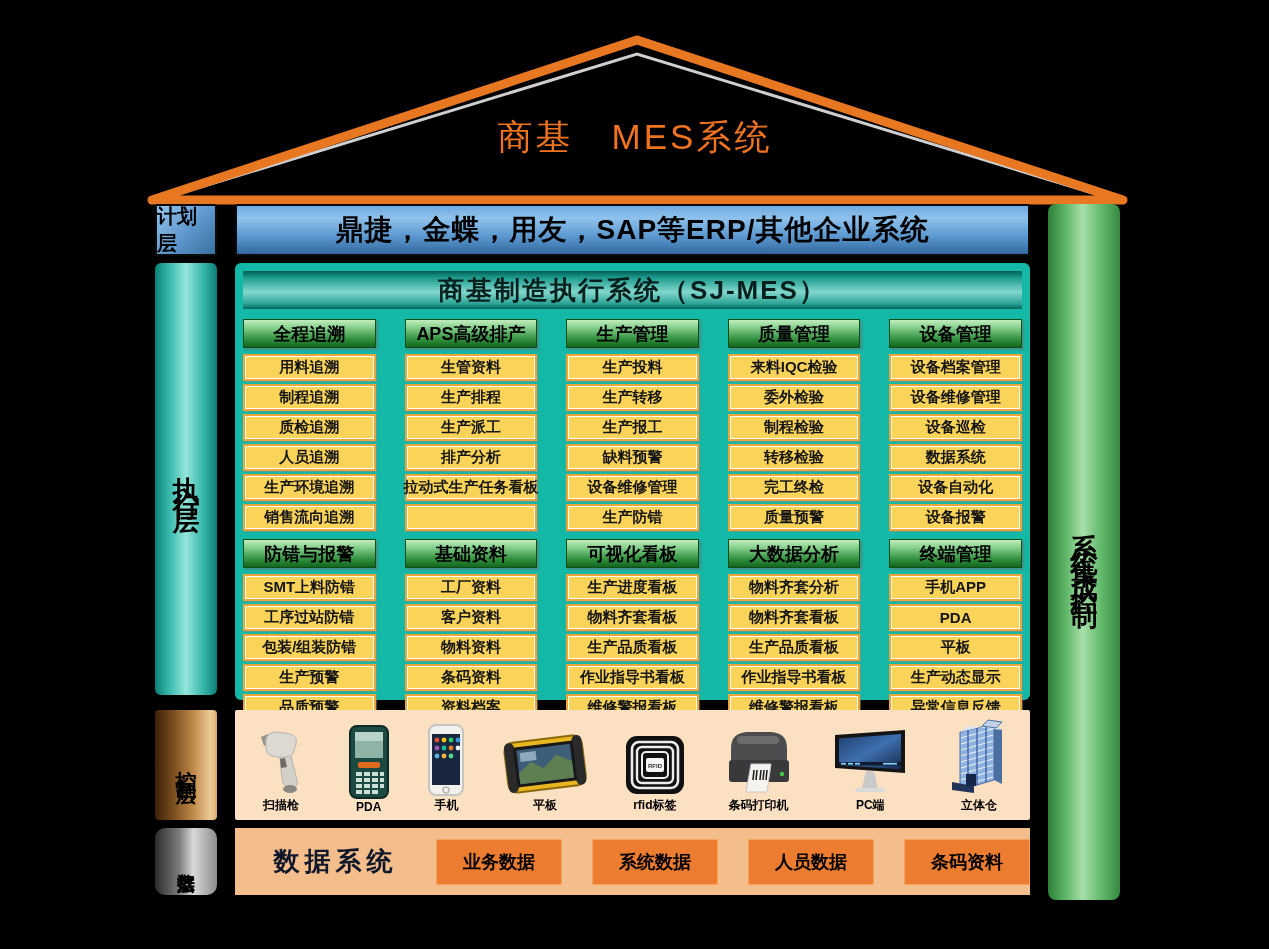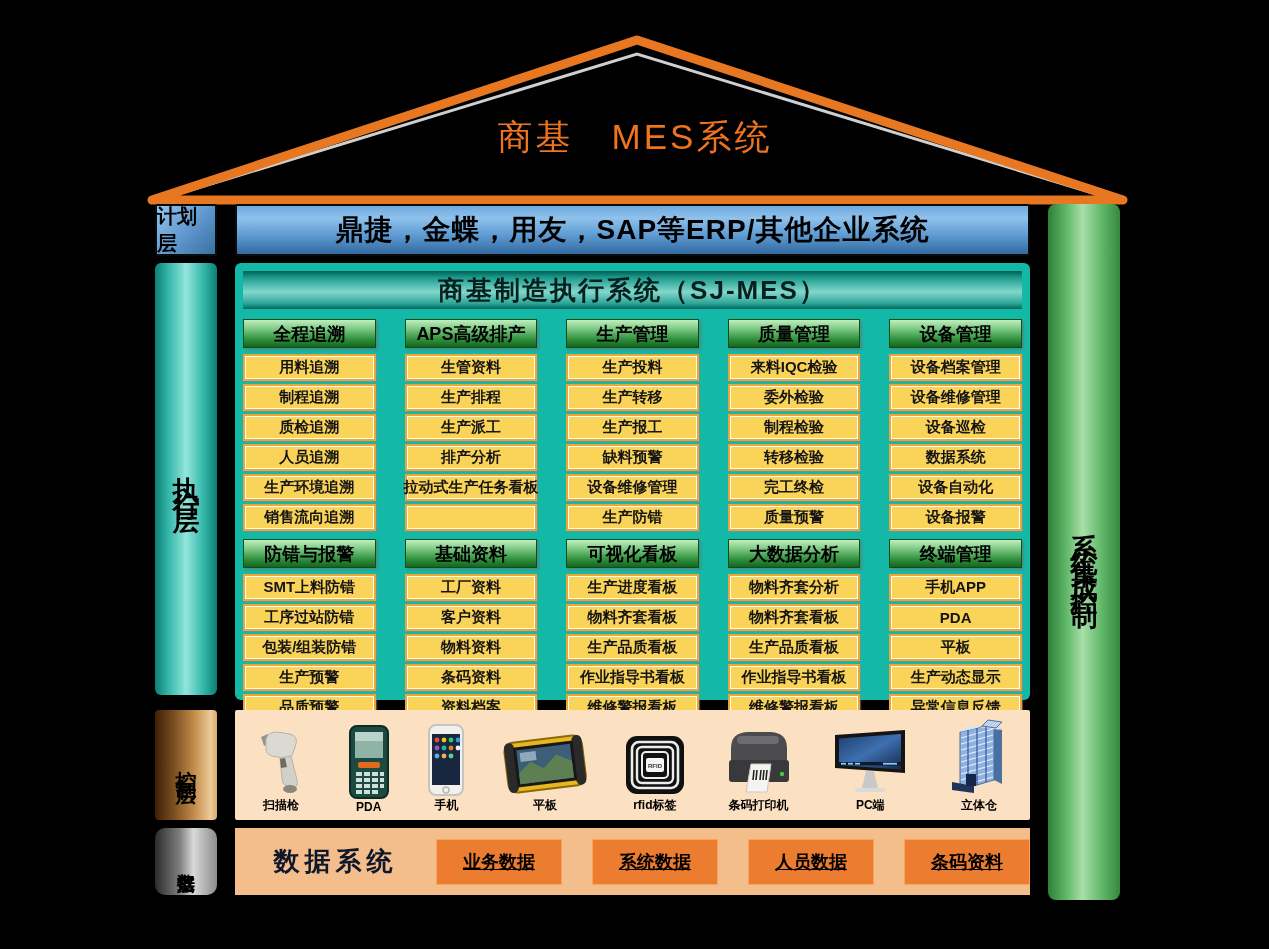--- a/index.html
+++ b/index.html
@@ -57,21 +57,21 @@
   .device-icon{height:72px;display:flex;align-items:flex-end;justify-content:center;}
   .device-label{font-size:12px;font-weight:bold;color:#000;white-space:nowrap;}
 
   
   .data-label{left:155px;top:828px;width:62px;height:67px;border-radius:10px;
       background:linear-gradient(90deg,#2B2B2B 0%,#7F7F7F 40%,#D9D9D9 62%,#8C8C8C 100%);}
   .data-label .v-text{font-size:18px;letter-spacing:.05em;}
   .data-bar{left:235px;top:828px;width:795px;height:67px;background:#F4BE8C;
       display:flex;align-items:center;}
   .data-title{width:218px;text-align:center;font-size:26px;font-weight:bold;color:#0f172a;letter-spacing:5px;}
-  .data-buttons{display:flex;gap:30px;text-decoration:underline;}
+  .data-buttons{display:flex;gap:30px;}
   .data-button{width:124px;height:44px;background:#EC7C2F;border:1px solid #F8A45C;
       display:flex;align-items:center;justify-content:center;
       font-size:18px;font-weight:bold;color:#000;white-space:nowrap;}
 
   
   .integration-bar{left:1048px;top:204px;width:72px;height:696px;border-radius:8px;
       background:linear-gradient(90deg,#2E7F39 0%,#5FB768 25%,#A9DFA9 48%,#5FB768 75%,#37883F 100%);}
   .integration-bar .v-text{font-size:27px;letter-spacing:.5em;}
 </style>
 </head>

